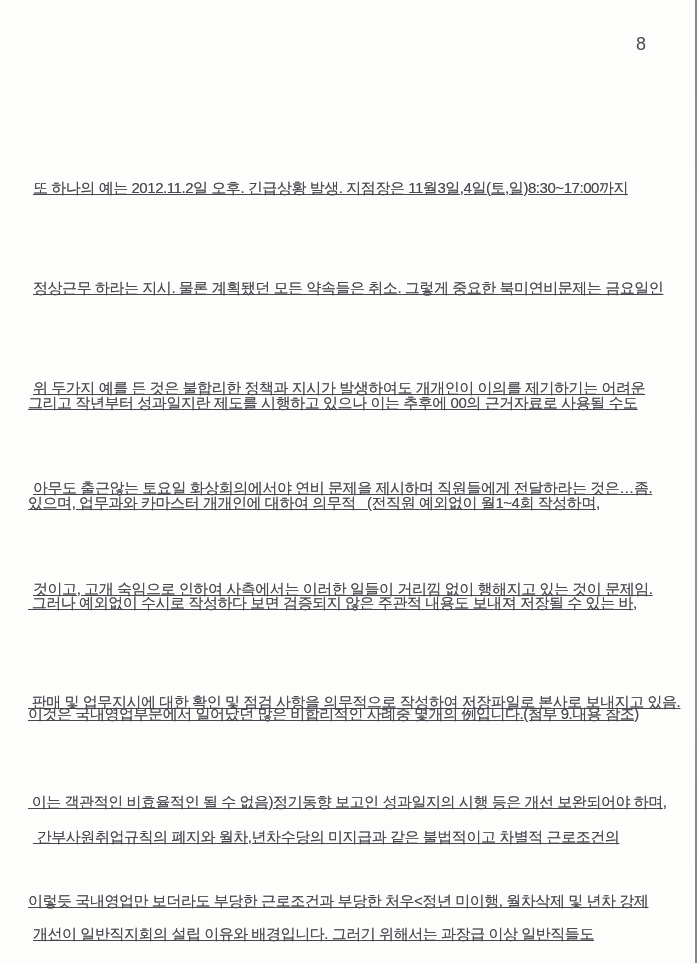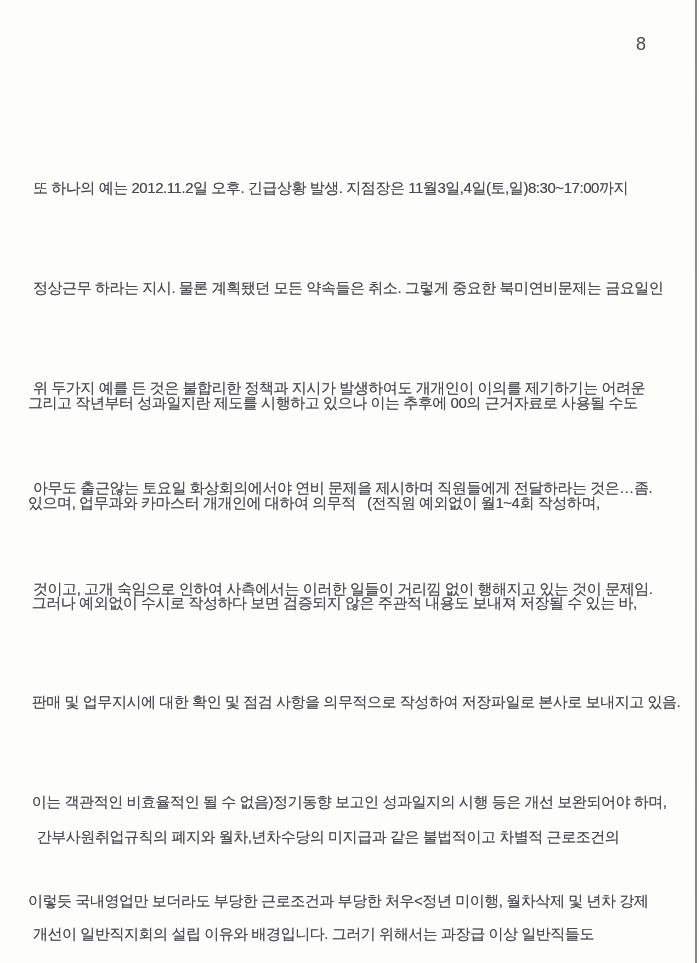--- a/index.html
+++ b/index.html
@@ -34,20 +34,21 @@
   }
   .para {
     position: absolute;
     white-space: pre;
     font-size: 15px;
     letter-spacing: -0.45px;
     text-shadow: 0 0 0.5px rgba(70,71,79,0.55);
   }
   .para .line {
     white-space: pre;
+    text-decoration: underline;
   }
   .para-1 { left: 33px; top: 104px;  line-height: 33.4px; }
   .para-2 { left: 28px; top: 320px;  line-height: 33.2px; }
   .para-3 { left: 28px; top: 632px;  line-height: 32.8px; }
   .para-4 { left: 33px; top: 756px;  line-height: 32.4px; }
 </style>
 </head>
 <body>
 
 <div class="page">
@@ -68,20 +69,21 @@
     <div class="line"> 그러나 예외없이 수시로 작성하다 보면 검증되지 않은 주관적 내용도 보내져 저장될 수 있는 바,</div>
     <div class="line"> 판매 및 업무지시에 대한 확인 및 점검 사항을 의무적으로 작성하여 저장파일로 본사로 보내지고 있음.</div>
     <div class="line"> 이는 객관적인 비효율적인 될 수 없음)정기동향 보고인 성과일지의 시행 등은 개선 보완되어야 하며,</div>
     <div class="line">이렇듯 국내영업만 보더라도 부당한 근로조건과 부당한 처우&lt;정년 미이행, 월차삭제 및 년차 강제</div>
     
     
     
   </div>
 
   <div class="para para-3">
+    <div class="line">이것은 국내영업부문에서 일어났던 많은 비합리적인 사례중 몇개의 例입니다.(첨부 9.내용 참조)</div>
   </div>
 
   <div class="para para-4">
     <div class="line"> 간부사원취업규칙의 폐지와 월차,년차수당의 미지급과 같은 불법적이고 차별적 근로조건의</div>
     <div class="line">개선이 일반직지회의 설립 이유와 배경입니다. 그러기 위해서는 과장급 이상 일반직들도</div>
     
     
   </div>
 
   <div class="scan-edge-right"></div>

